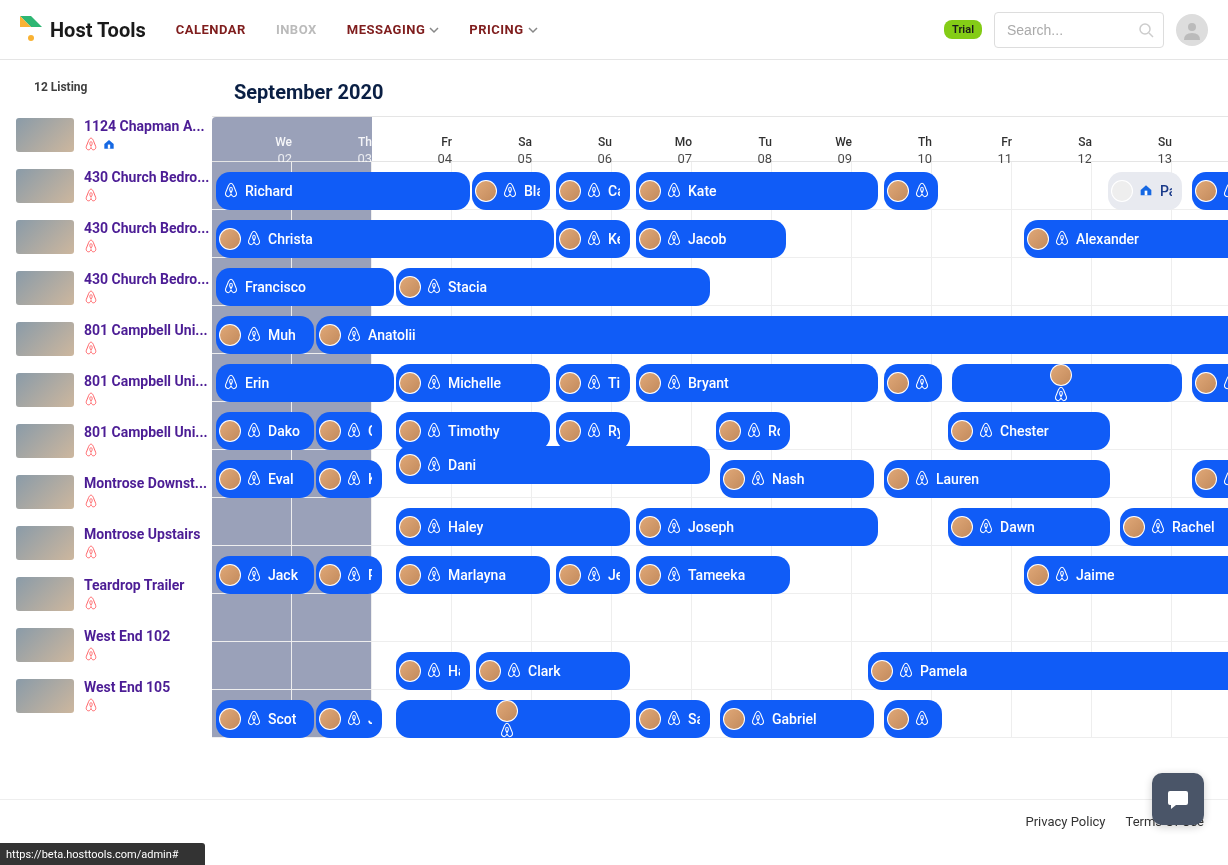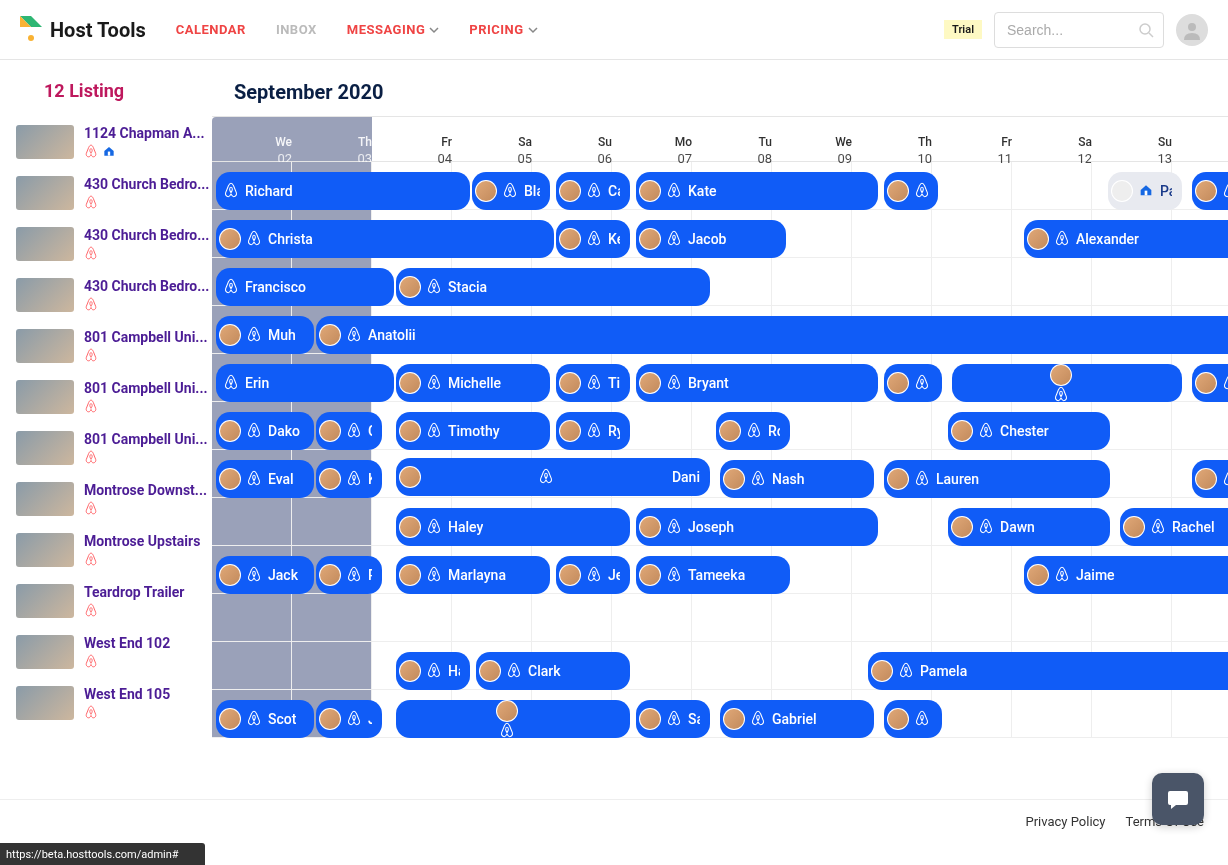--- a/index.html
+++ b/index.html
@@ -4,34 +4,34 @@
 <style>
 * { box-sizing: border-box; margin: 0; padding: 0; }
 body { font-family: -apple-system, BlinkMacSystemFont, 'Segoe UI', Roboto, sans-serif; color: #1a1a1a; background: #fff; overflow: hidden; }
 
 
 .header { display: flex; align-items: center; height: 60px; padding: 0 20px; border-bottom: 1px solid #e5e5e5; background: #fff; position: relative; z-index: 10; }
 .logo { display: flex; align-items: center; gap: 8px; margin-right: 30px; }
 .logo-mark { width: 22px; height: 28px; }
 .logo-text { font-size: 20px; font-weight: 700; color: #1a1a1a; }
 .nav { display: flex; gap: 30px; }
-.nav-item { font-size: 13px; font-weight: 700; letter-spacing: 0.5px; color: #ef4444; text-decoration: none; display: flex; align-items: center; gap: 4px; cursor: pointer; }
+.nav-item { font-size: 13px; font-weight: 700; letter-spacing: 0.5px; color: #7f1d1d; text-decoration: none; display: flex; align-items: center; gap: 4px; cursor: pointer; }
 .nav-item.muted { color: #bbb; }
 .header-right { margin-left: auto; display: flex; align-items: center; gap: 12px; }
-.trial-badge { background: #fef9c3; color: #1a1a1a; font-size: 11px; font-weight: 600; padding: 3px 8px; border-radius: 0; }
+.trial-badge { background: #84cc16; color: #1a1a1a; font-size: 11px; font-weight: 600; padding: 3px 8px; border-radius: 8px; }
 .search-box { position: relative; }
 .search-box input { width: 170px; height: 36px; border: 1px solid #ddd; border-radius: 4px; padding: 0 34px 0 12px; font-size: 14px; outline: none; }
 .search-box input::placeholder { color: #aaa; }
 .search-icon { position: absolute; right: 10px; top: 50%; transform: translateY(-50%); color: #ccc; }
 .avatar { width: 32px; height: 32px; border-radius: 50%; background: #ddd; display: flex; align-items: center; justify-content: center; }
 
 
 .main { display: flex; height: calc(100vh - 60px - 22px - 44px); }
 .sidebar { width: 212px; flex-shrink: 0; padding: 20px 0 0 16px; overflow-y: auto; }
-.sidebar-title { font-size: 18px; font-weight: 700; color: #be185d; margin: 0 0 24px 28px; }
+.sidebar-title { font-size: 12px; font-weight: 700; color: #404040; margin: 0 0 24px 18px; }
 .listing { display: flex; align-items: flex-start; gap: 10px; margin-bottom: 14px; cursor: pointer; }
 .listing-thumb { width: 58px; height: 34px; border-radius: 3px; background: linear-gradient(135deg, #8a9ba8, #cdb79e); flex-shrink: 0; }
 .listing-info { flex: 1; overflow: hidden; }
 .listing-name { font-size: 14px; font-weight: 700; color: #4c1d95; white-space: nowrap; overflow: hidden; text-overflow: ellipsis; }
 .listing-icons { margin-top: 2px; display: flex; gap: 4px; align-items: center; }
 .airbnb-mini { color: #ff5a5f; }
 .vrbo-mini { color: #1668e3; }
 
 
 .calendar-wrap { flex: 1; overflow: hidden; display: flex; flex-direction: column; border-left: 0; }
@@ -754,21 +754,21 @@
               </div>
               <div class="booking" style="left: 104px; width: 66px; top: 298px;">
                 <span class="guest-avatar">
                   <span class="guest-avatar-inner"></span>
                 </span>
                 <span class="plat-icon"><svg width="16" height="16" viewBox="0 0 24 24" fill="none">
                     <path d="M12 2 C10 2 9 4 8 6 L4 16 C3 19 5 22 8 22 C10 22 11 20 12 18 C13 20 14 22 16 22 C19 22 21 19 20 16 L16 6 C15 4 14 2 12 2 Z M12 8 C13 8 14 9 14 11 C14 13 12 16 12 16 C12 16 10 13 10 11 C10 9 11 8 12 8 Z" stroke="#fff" stroke-width="1.6" fill="none"></path>
                   </svg></span>
                 <span class="name">Kat</span>
               </div>
-              <div class="booking" style="left: 184px; width: 314px; top: 296px; justify-content: space-between;">
+              <div class="booking" style="left: 184px; width: 314px; top: 284px;">
                 <span class="guest-avatar">
                   <span class="guest-avatar-inner"></span>
                 </span>
                 <span class="plat-icon"><svg width="16" height="16" viewBox="0 0 24 24" fill="none">
                     <path d="M12 2 C10 2 9 4 8 6 L4 16 C3 19 5 22 8 22 C10 22 11 20 12 18 C13 20 14 22 16 22 C19 22 21 19 20 16 L16 6 C15 4 14 2 12 2 Z M12 8 C13 8 14 9 14 11 C14 13 12 16 12 16 C12 16 10 13 10 11 C10 9 11 8 12 8 Z" stroke="#fff" stroke-width="1.6" fill="none"></path>
                   </svg></span>
                 <span class="name">Dani</span>
               </div>
               <div class="booking" style="left: 508px; width: 154px; top: 298px;">
                 <span class="guest-avatar">

